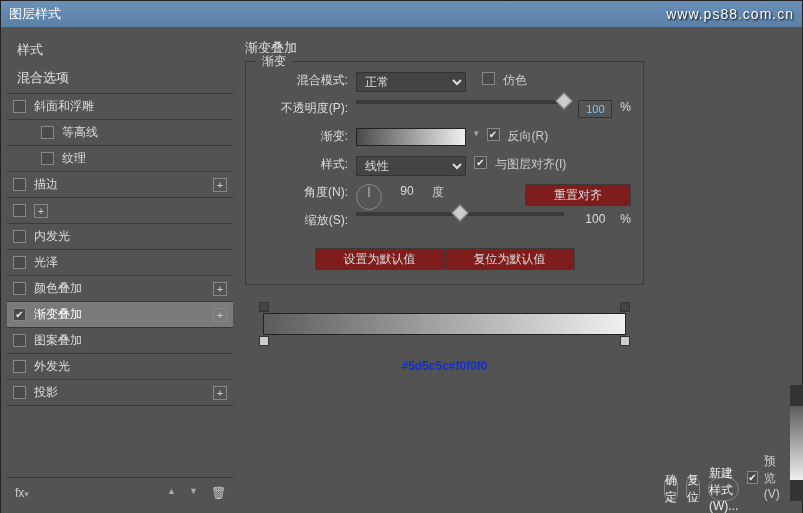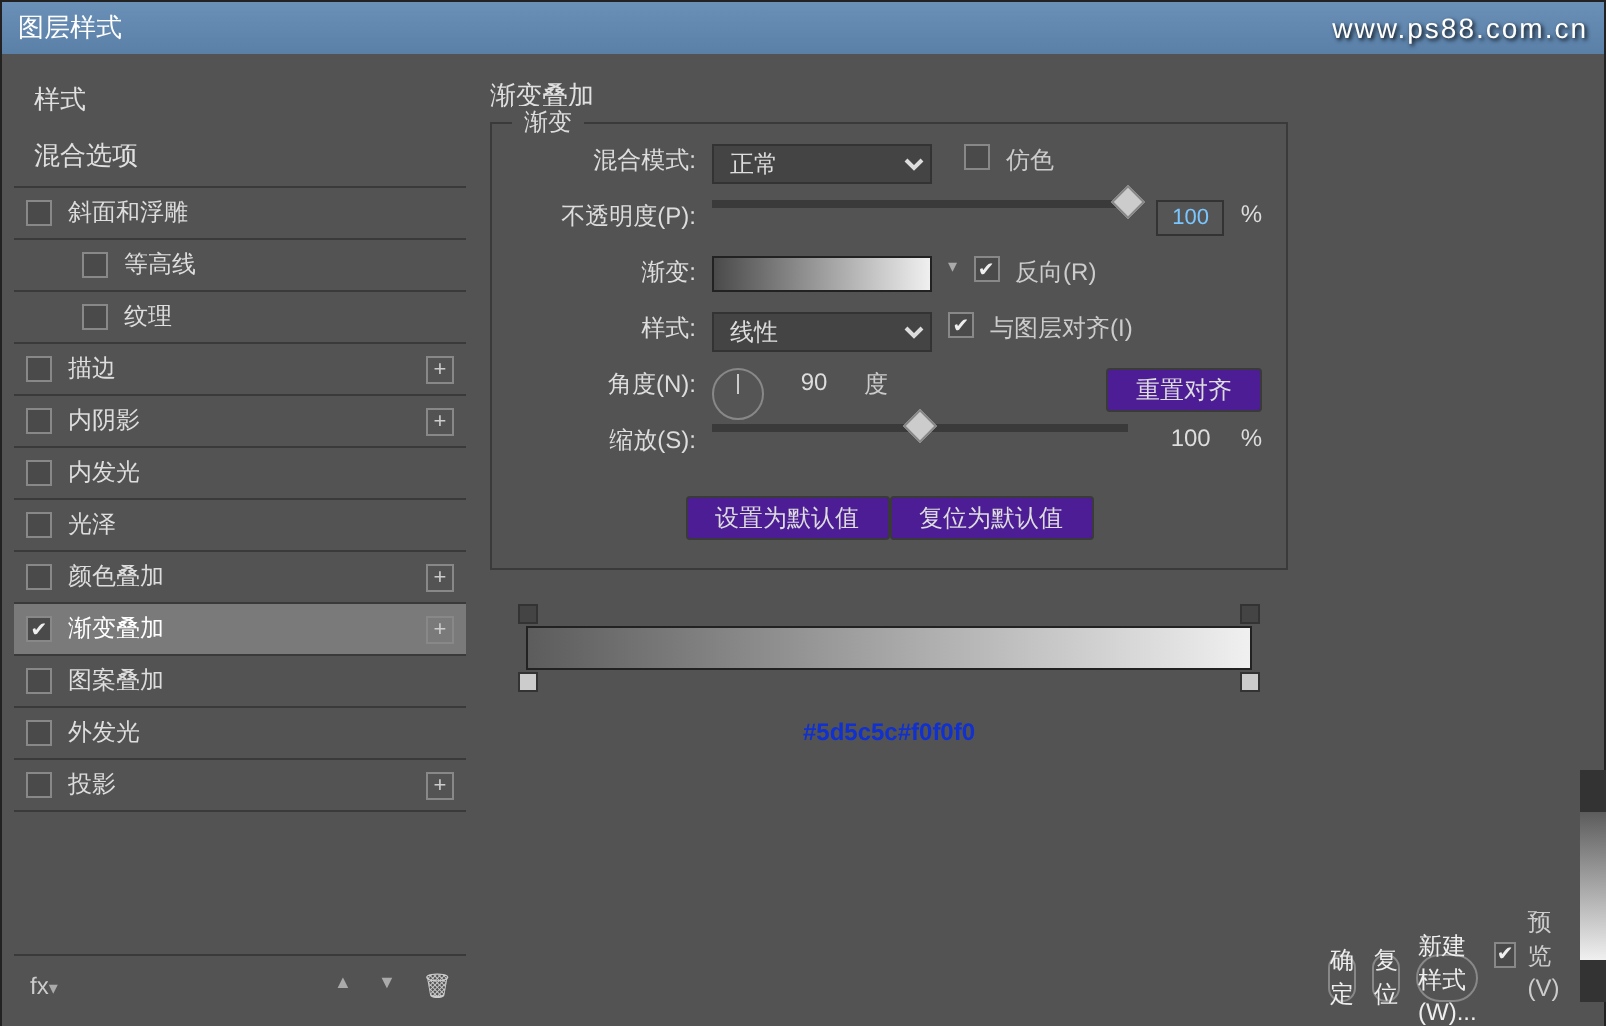--- a/index.html
+++ b/index.html
@@ -33,21 +33,21 @@
 .slider-track{position:relative;height:4px;background:#3a3a3a;flex:1;margin-right:6px}
 .slider-thumb{position:absolute;top:-5px;width:12px;height:12px;background:#ccc;border:1px solid #888;transform:translateX(-50%) rotate(45deg)}
 .num{width:34px;background:#555;border:1px solid #333;color:#7ac6ff;text-align:center;height:18px;font-size:11px}
 .num2{width:34px;color:#ddd;text-align:center}
 .pct{color:#ddd}
 .cbx{width:13px;height:13px;border:1px solid #888;background:#4a4a4a;display:inline-flex;align-items:center;justify-content:center}
 .cbx.checked::after{content:"✔";font-size:10px;color:#eee}
 .grad-prev{width:110px;height:18px;background:linear-gradient(90deg,#4a4a4a,#f0f0f0);border:1px solid #222}
 .dial{width:26px;height:26px;border-radius:50%;border:1px solid #888;background:#555;position:relative}
 .dial::after{content:"";position:absolute;left:50%;top:2px;width:1px;height:10px;background:#ccc;transform-origin:bottom;transform:translateX(-50%) rotate(0deg)}
-.btn{background:#4c1d95;border:1px solid #3a3a3a;color:#ddd;height:22px;padding:0 14px;border-radius:2px;cursor:pointer}
+.btn{background:#7f1d1d;border:1px solid #3a3a3a;color:#ddd;height:22px;padding:0 28px;border-radius:2px;cursor:pointer}
 .btns-row{display:flex;gap:0;justify-content:center;margin-top:8px}
 .grad-editor{margin-top:28px;padding:0 18px}
 .grad-bar{height:22px;background:linear-gradient(90deg,#5d5c5c,#f0f0f0);border:1px solid #222;position:relative}
 .stop{position:absolute;width:10px;height:10px;background:#ccc;border:1px solid #333;bottom:-12px;transform:translateX(-50%)}
 .stop.top{top:-12px;bottom:auto;background:#444}
 .hex{display:flex;justify-content:center;margin-top:24px;font-weight:bold;color:#1030d0;font-size:15px}
 .right{width:140px;padding:6px 8px;display:flex;flex-direction:row;gap:8px;align-items:flex-end}
 .rbtn{width:120px;height:24px;border:1px solid #888;border-radius:12px;background:#535353;color:#eee;display:flex;align-items:center;justify-content:center;cursor:pointer}
 .prev-cb{display:flex;align-items:center;gap:6px;margin-top:14px}
 .preview-box{width:116px;height:116px;background:#333;margin-top:8px;display:flex;align-items:center;justify-content:center}
@@ -79,21 +79,20 @@
             <span class="cb"></span>
             <span class="lbl">纹理</span>
           </div>
           <div class="sb-item">
             <span class="cb"></span>
             <span class="lbl">描边</span>
             <span class="plus">+</span>
           </div>
           <div class="sb-item">
             <span class="cb"></span>
-            <span class="lbl">内阴影</span>
             <span class="plus">+</span>
           </div>
           <div class="sb-item">
             <span class="cb"></span>
             <span class="lbl">内发光</span>
           </div>
           <div class="sb-item">
             <span class="cb"></span>
             <span class="lbl">光泽</span>
           </div>

